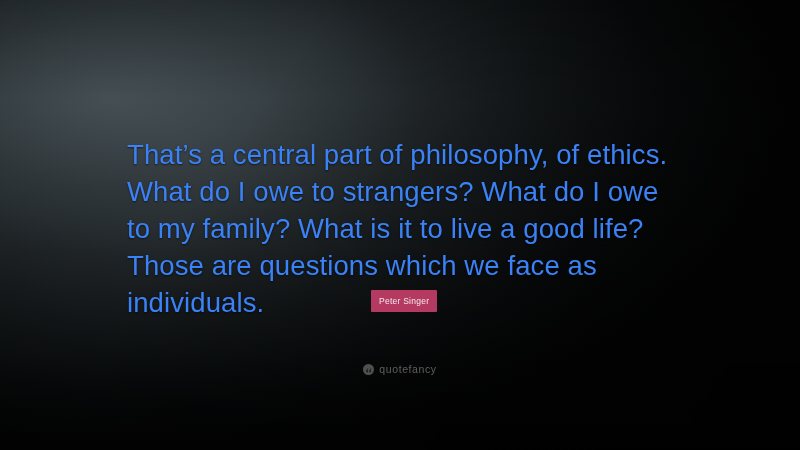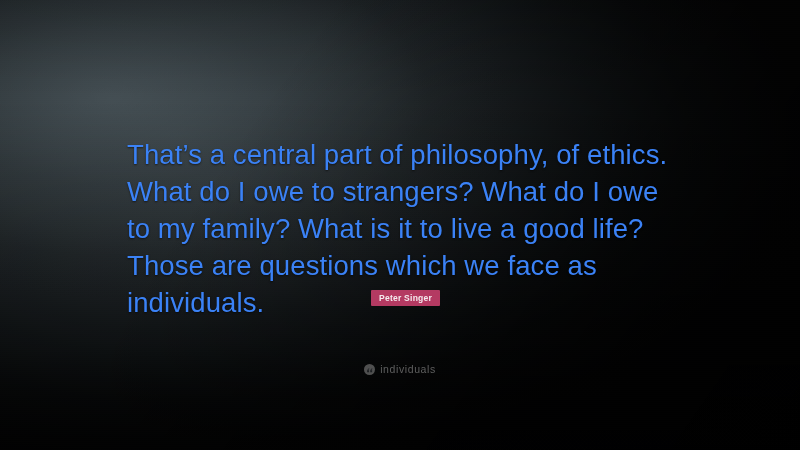--- a/index.html
+++ b/index.html
@@ -81,31 +81,31 @@
     letter-spacing: 0.1px;
     text-shadow: 0 1px 2px rgba(0,0,0,0.55);
     white-space: pre-wrap;
   }
 
   
   #author-badge {
     position: absolute;
     left: 371px;
     top: 290px;
-    height: 16px;
+    height: 22px;
     padding: 2px 8px;
     display: flex;
     align-items: center;
     justify-content: center;
     background: #b43a62;
     color: #f5eaee;
     font-size: 8.5px;
     line-height: 1;
     letter-spacing: 0.25px;
-    font-weight: 700;
+    font-weight: 400;
     border-radius: 1px;
     box-sizing: border-box;
   }
 
   
   #watermark {
     position: absolute;
     left: 0;
     top: 364px;
     width: 800px;
@@ -150,16 +150,16 @@
   <div id="author-badge">
     <span>Peter Singer</span>
   </div>
 
   <div id="watermark">
     <span id="watermark-icon">
       <svg width="8" height="8" viewBox="0 0 8 8" aria-hidden="true">
         <path d="M1.1 5.2c0-1.3.8-2.4 1.9-2.9l.35.75c-.6.3-1 .8-1.05 1.25h.75v1.9H1.1V5.2zm3.1 0c0-1.3.8-2.4 1.9-2.9l.35.75c-.6.3-1 .8-1.05 1.25h.75v1.9H4.2V5.2z" fill="#32363a"></path>
       </svg>
     </span>
-    <span id="watermark-label">individuals</span>
+    <span id="watermark-label">quotefancy</span>
   </div>
 
 </div>
 
 </body></html>

